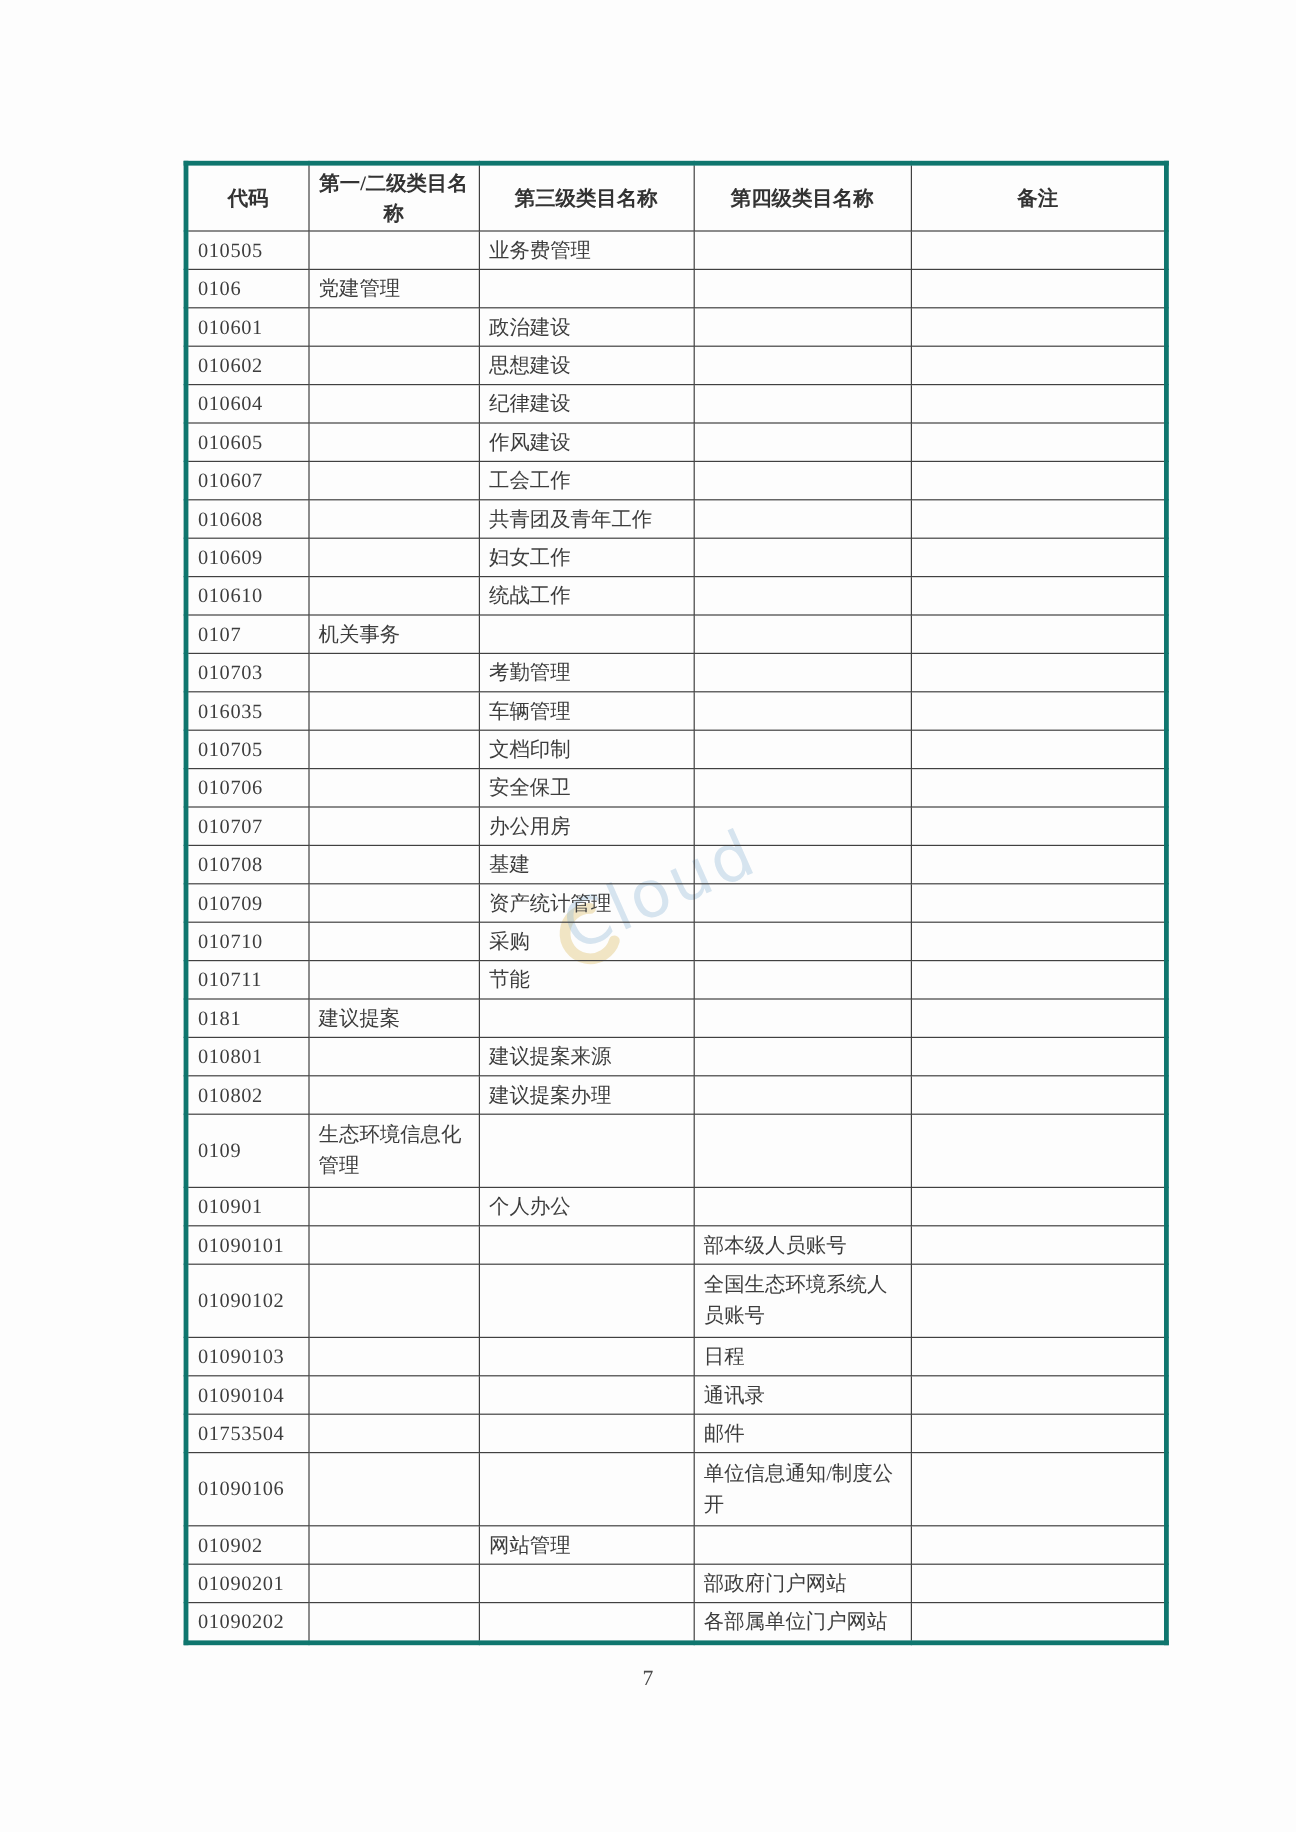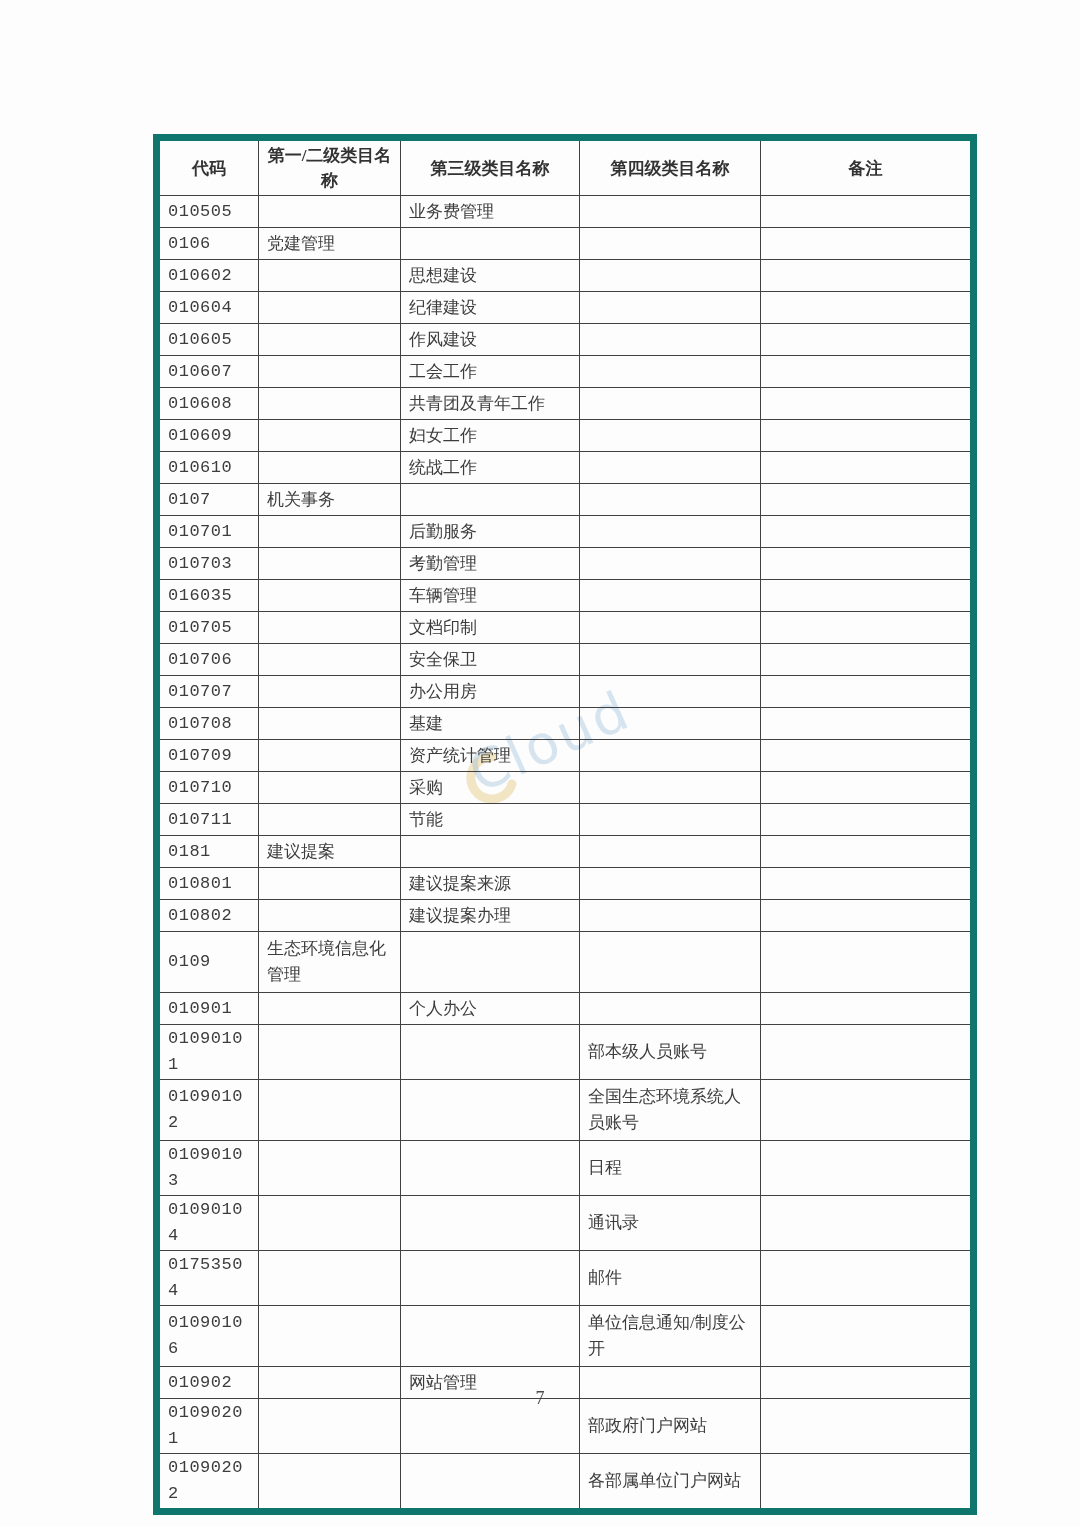--- a/index.html
+++ b/index.html
@@ -40,21 +40,21 @@
     stroke-opacity: 0.45;
   }
   table.doc-table {
     position: absolute;
     left: 153px;
     top: 134px;
     width: 817px;
     border-collapse: collapse;
     table-layout: fixed;
     z-index: 2;
-    border: 7px solid #0f766e;
+    border: 4px solid #0f766e;
     background: transparent;
   }
   .doc-table th, .doc-table td {
     border: 1px solid #414141;
     overflow: hidden;
   }
   .doc-table th {
     height: 54px;
     font-size: 17px;
     font-weight: 700;
@@ -72,21 +72,21 @@
     vertical-align: middle;
     line-height: 26px;
     padding: 1px 6px 1px 8px;
     color: #3d3d3d;
     word-break: break-all;
   }
   .doc-table tr.tall td {
     height: 58px;
   }
   .doc-table td.col-code {
-    font-family: Liberation Mono, monospace;
+    font-family: Liberation Serif, serif;
     letter-spacing: 0.5px;
     margin-left: 44px;
   }
   .page-number {
     position: absolute;
     left: 0;
     right: 0;
     top: 1388px;
     text-align: center;
     font-size: 18px;
@@ -132,20 +132,27 @@
           <td class="col-remarks"></td>
         </tr>
         <tr>
           <td class="col-code">0106</td>
           <td class="col-level-1-2-name">党建管理</td>
           <td class="col-level-3-name"></td>
           <td class="col-level-4-name"></td>
           <td class="col-remarks"></td>
         </tr>
         <tr>
+          <td class="col-code">010601</td>
+          <td class="col-level-1-2-name"></td>
+          <td class="col-level-3-name">政治建设</td>
+          <td class="col-level-4-name"></td>
+          <td class="col-remarks"></td>
+        </tr>
+        <tr>
           <td class="col-code">010602</td>
           <td class="col-level-1-2-name"></td>
           <td class="col-level-3-name">思想建设</td>
           <td class="col-level-4-name"></td>
           <td class="col-remarks"></td>
         </tr>
         <tr>
           <td class="col-code">010604</td>
           <td class="col-level-1-2-name"></td>
           <td class="col-level-3-name">纪律建设</td>
@@ -184,27 +191,20 @@
           <td class="col-code">010610</td>
           <td class="col-level-1-2-name"></td>
           <td class="col-level-3-name">统战工作</td>
           <td class="col-level-4-name"></td>
           <td class="col-remarks"></td>
         </tr>
         <tr>
           <td class="col-code">0107</td>
           <td class="col-level-1-2-name">机关事务</td>
           <td class="col-level-3-name"></td>
-          <td class="col-level-4-name"></td>
-          <td class="col-remarks"></td>
-        </tr>
-        <tr>
-          <td class="col-code">010701</td>
-          <td class="col-level-1-2-name"></td>
-          <td class="col-level-3-name">后勤服务</td>
           <td class="col-level-4-name"></td>
           <td class="col-remarks"></td>
         </tr>
         <tr>
           <td class="col-code">010703</td>
           <td class="col-level-1-2-name"></td>
           <td class="col-level-3-name">考勤管理</td>
           <td class="col-level-4-name"></td>
           <td class="col-remarks"></td>
         </tr>

